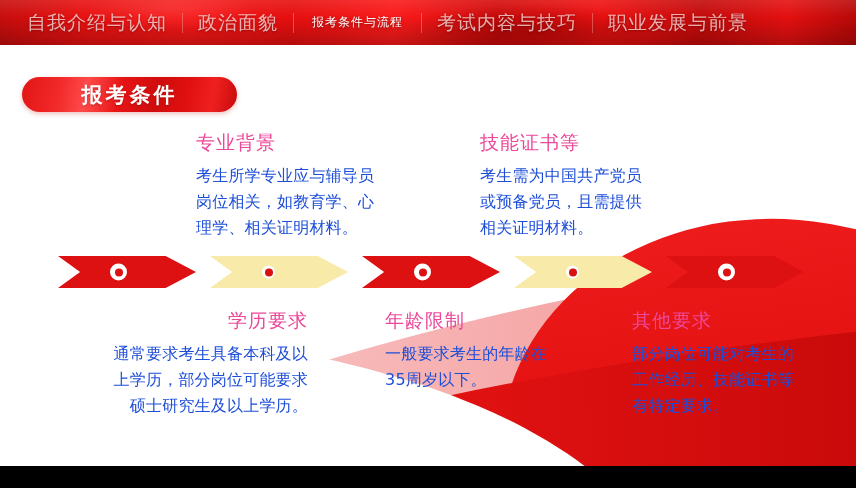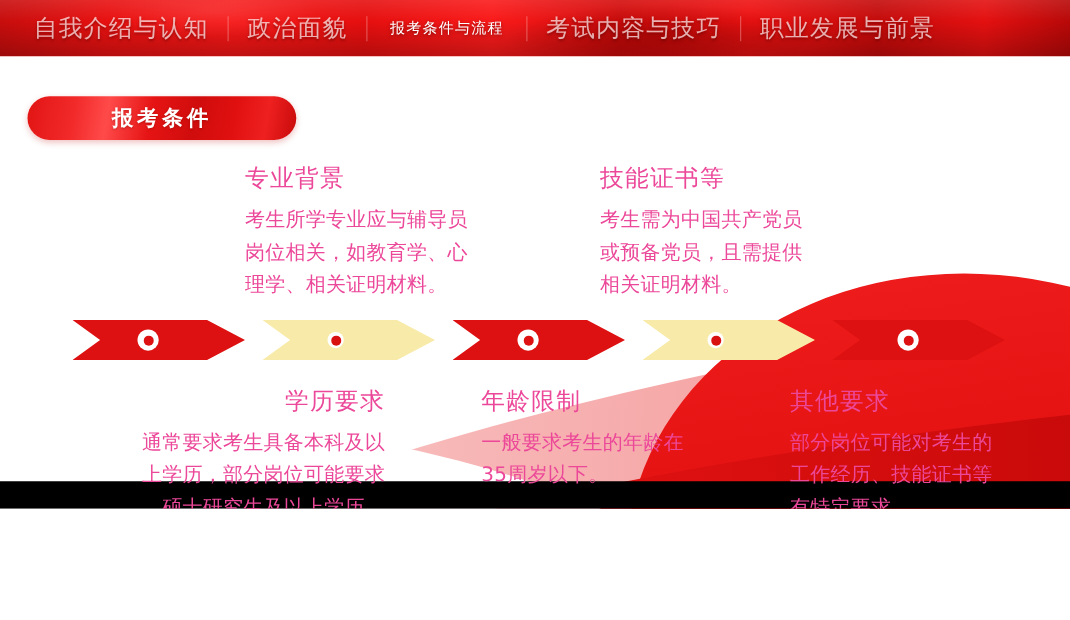--- a/index.html
+++ b/index.html
@@ -5,21 +5,21 @@
 <style>
   * { margin:0; padding:0; box-sizing:border-box; }
   html, body {
     width:856px; height:496px;
     background:#ffffff;
     font-family:"DejaVu Sans","Liberation Sans",sans-serif;
     overflow:hidden;
   }
   #slide {
     position:relative;
-    width:856px; height:407px;
+    width:856px; height:488px;
     background:#ffffff;
     overflow:hidden;
   }
 
   
   .navbar {
     position:absolute; left:0; top:0;
     width:856px; height:45px;
     background:
       linear-gradient(90deg,
@@ -123,21 +123,21 @@
     left:22px; top:77px;
     width:215px; height:35px;
     border-radius:18px;
     background:
       linear-gradient(100deg,#e21414 0%, #f22a2a 18%, #ff4a4a 30%, #e61414 46%, #d00c0c 62%, #e01010 76%, #ef2020 88%, #c80a0a 100%);
     box-shadow:0 2px 5px rgba(190,0,0,.25);
     display:flex; align-items:center; justify-content:center;
   }
   .title-pill-text {
     color:#ffffff;
-    font-size:17px;
+    font-size:21px;
     font-weight:bold;
     letter-spacing:3px;
     text-shadow:0 1px 2px rgba(120,0,0,.4);
   }
 
   
   .chev-row {
     position:absolute;
     left:58px; top:256px;
     width:740px; height:32px;
@@ -178,21 +178,21 @@
   .block-title {
     font-size:19px;
     font-weight:normal;
     color:#ec4899;
     letter-spacing:1px;
     margin-bottom:7px;
     white-space:nowrap;
   }
   .block-body {
     font-size:16px;
-    color:#ec4899;
+    color:#1d4ed8;
     line-height:1.62;
     letter-spacing:0.2px;
   }
   .block-body span { display:block; white-space:nowrap; }
 
   .block-major    { left:196px; top:130px; width:250px; }
   .block-political{ left:480px; top:130px; width:250px; }
   .block-edu      { left:48px;  top:308px; width:260px;text-align:right; }
   .block-age      { left:342px; top:308px; width:250px;margin-left:43px; }
   .block-other    { left:632px; top:308px; width:230px; }

